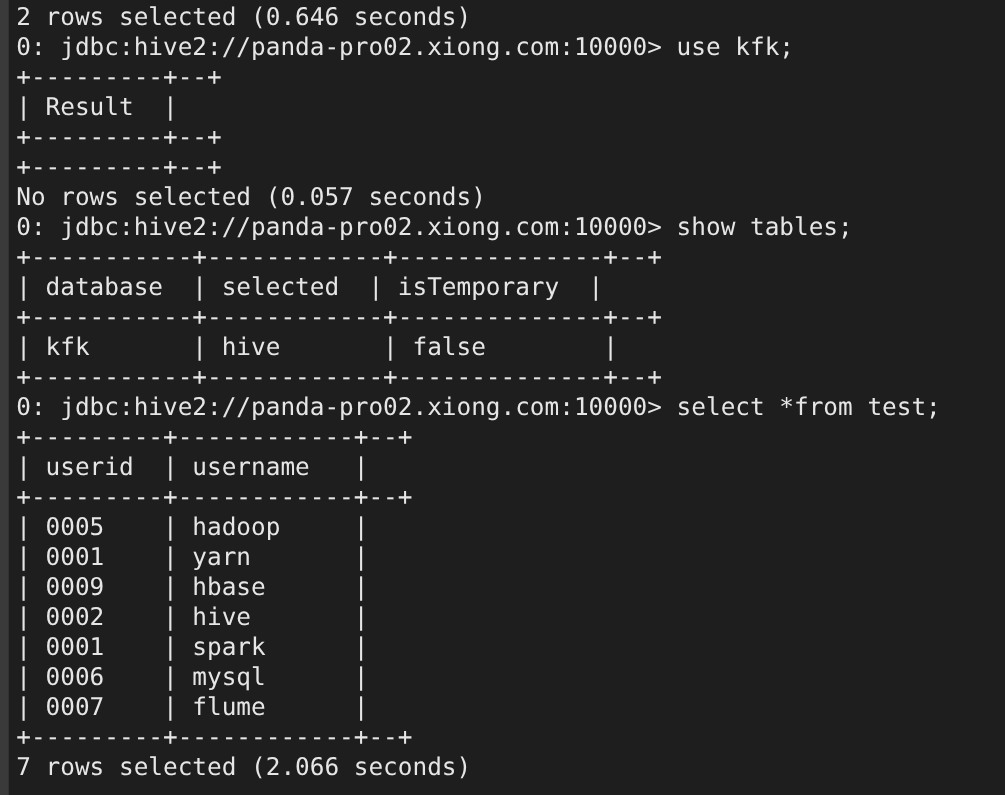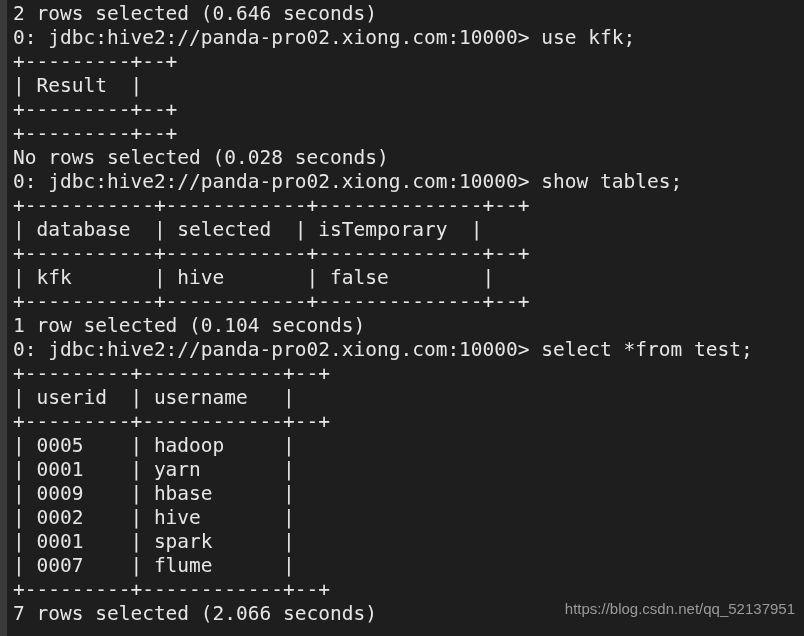--- a/index.html
+++ b/index.html
@@ -59,37 +59,36 @@
 
   <div id="gutter"></div>
 
   <div id="screen">
     <div class="line">2 rows selected (0.646 seconds)</div>
     <div class="line">0: jdbc:hive2://panda-pro02.xiong.com:10000&gt; use kfk;</div>
     <div class="line">+---------+--+</div>
     <div class="line">| Result  |</div>
     <div class="line">+---------+--+</div>
     <div class="line">+---------+--+</div>
-    <div class="line">No rows selected (0.028 seconds)</div>
+    <div class="line">No rows selected (0.057 seconds)</div>
     <div class="line">0: jdbc:hive2://panda-pro02.xiong.com:10000&gt; show tables;</div>
     <div class="line">+-----------+------------+--------------+--+</div>
     <div class="line">| database  | selected  | isTemporary  |</div>
     <div class="line">+-----------+------------+--------------+--+</div>
     <div class="line">| kfk       | hive       | false        |</div>
     <div class="line">+-----------+------------+--------------+--+</div>
-    <div class="line">1 row selected (0.104 seconds)</div>
     <div class="line">0: jdbc:hive2://panda-pro02.xiong.com:10000&gt; select *from test;</div>
     <div class="line">+---------+------------+--+</div>
     <div class="line">| userid  | username   |</div>
     <div class="line">+---------+------------+--+</div>
     <div class="line">| 0005    | hadoop     |</div>
     <div class="line">| 0001    | yarn       |</div>
     <div class="line">| 0009    | hbase      |</div>
     <div class="line">| 0002    | hive       |</div>
     <div class="line">| 0001    | spark      |</div>
+    <div class="line">| 0006    | mysql      |</div>
     <div class="line">| 0007    | flume      |</div>
     <div class="line">+---------+------------+--+</div>
     <div class="line">7 rows selected (2.066 seconds)</div>
   </div>
 
-  <div id="watermark">https://blog.csdn.net/qq_52137951</div>
 
 </div>
 
 </body></html>

